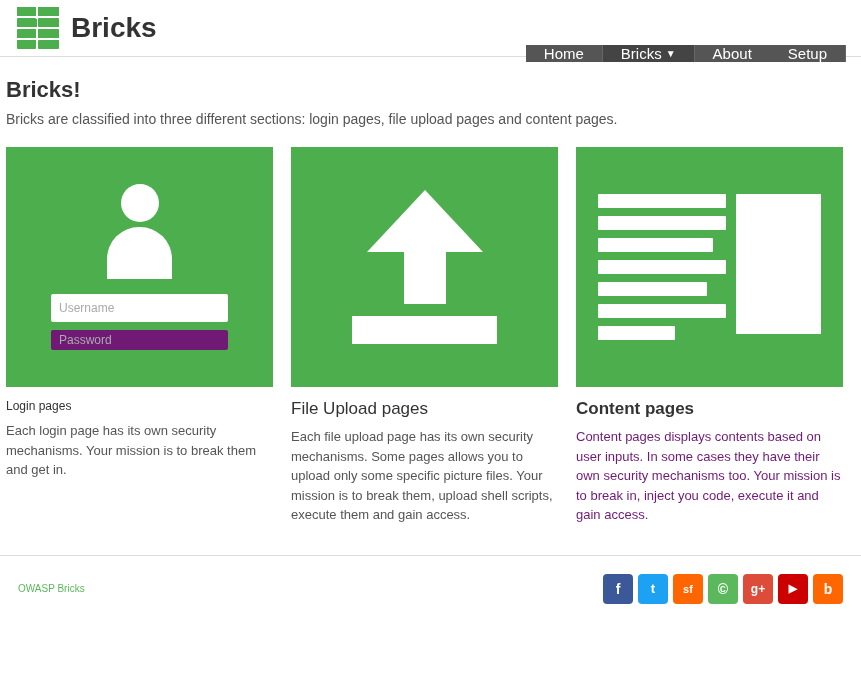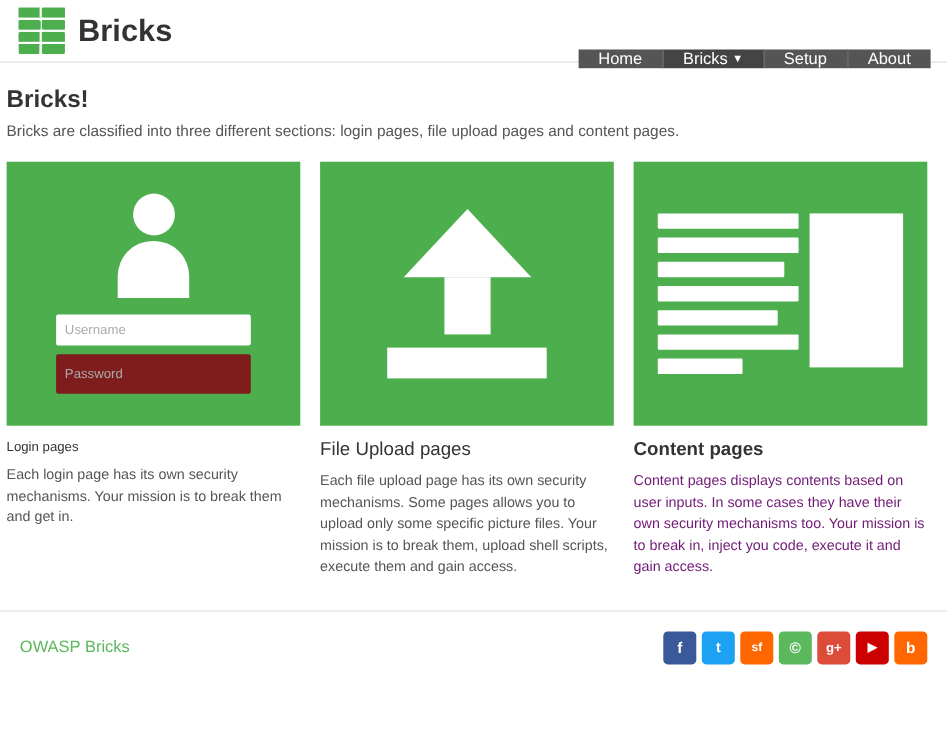--- a/index.html
+++ b/index.html
@@ -37,25 +37,25 @@
       <span style="font-size:28px;font-weight:bold;color:#333;">Bricks</span>
     </a>
     <div style="display:flex;align-items:flex-end;height:67px;margin-left:20px;">
       <a href="#" style="display:flex;align-items:center;padding:0 18px;background:#555;color:#fff;font-size:15px;text-decoration:none;border-right:1px solid #666;">
         <span>Home</span>
       </a>
       <a href="#" style="display:flex;align-items:center;padding:0 18px;background:#444;color:#fff;font-size:15px;text-decoration:none;border-right:1px solid #666;gap:4px;">
         <span>Bricks</span>
         <span style="font-size:10px;">▼</span>
       </a>
+      <a href="#" style="display:flex;align-items:center;padding:0 18px;background:#555;color:#fff;font-size:15px;text-decoration:none;">
+        <span>About</span>
+      </a>
       <a href="#" style="display:flex;align-items:center;padding:0 18px;background:#555;color:#fff;font-size:15px;text-decoration:none;border-right:1px solid #666;">
         <span>Setup</span>
-      </a>
-      <a href="#" style="display:flex;align-items:center;padding:0 18px;background:#555;color:#fff;font-size:15px;text-decoration:none;">
-        <span>About</span>
       </a>
     </div>
   </div>
 </nav>
 
 <div style="padding: 20px 18px 0 6px;">
   <h1 style="font-size:22px;font-weight:bold;margin-bottom:8px;color:#333;">Bricks!</h1>
   <p style="font-size:14px;color:#555;margin-bottom:20px;">Bricks are classified into three different sections: login pages, file upload pages and content pages.</p>
 
   <div style="display:flex;gap:18px;">
@@ -65,21 +65,21 @@
 
         <div style="display:flex;flex-direction:column;align-items:center;margin-bottom:15px;">
           <div style="width:38px;height:38px;background:#fff;border-radius:50%;margin-bottom:5px;"></div>
           <div style="width:65px;height:52px;background:#fff;border-radius:32px 32px 0 0;"></div>
         </div>
 
         <div style="width:78%;">
           <div style="background:#fff;height:28px;margin-bottom:8px;border-radius:2px;display:flex;align-items:center;padding-left:8px;color:#aaa;font-size:12px;">
             <span>Username</span>
           </div>
-          <div style="background:#7f1d1d;height:36px;border-radius:2px;display:flex;align-items:center;padding-left:8px;color:#aaa;font-size:12px;">
+          <div style="background:#701a75;height:20px;border-radius:2px;display:flex;align-items:center;padding-left:8px;color:#aaa;font-size:12px;">
             <span>Password</span>
           </div>
         </div>
       </div>
       <h3 style="font-size:12px;font-weight:normal;margin-bottom:8px;color:#333;">Login pages</h3>
       <p style="font-size:13px;color:#555;line-height:1.5;">Each login page has its own security mechanisms. Your mission is to break them and get in.</p>
     </div>
 
     <div style="flex:1;">
       <div style="background:#4cae4c;height:240px;display:flex;align-items:center;justify-content:center;margin-bottom:12px;">
@@ -111,21 +111,21 @@
         </div>
       </div>
       <h3 style="font-size:17px;font-weight:bold;margin-bottom:8px;color:#333;">Content pages</h3>
       <p style="font-size:13px;color:#701a75;line-height:1.5;">Content pages displays contents based on user inputs. In some cases they have their own security mechanisms too. Your mission is to break in, inject you code, execute it and gain access.</p>
     </div>
 
   </div>
 </div>
 
 <div style="border-top:1px solid #ddd;margin-top:30px;padding:18px;display:flex;align-items:center;justify-content:space-between;">
-  <a href="#" style="color:#5cb85c;font-size:15px;text-decoration:none;">
+  <a href="#" style="color:#5cb85c;font-size:10px;text-decoration:none;">
     <span>OWASP Bricks</span>
   </a>
   <div style="display:flex;gap:5px;">
     <a href="#" style="width:30px;height:30px;border-radius:4px;display:flex;align-items:center;justify-content:center;background:#3b5998;color:#fff;font-size:14px;font-weight:bold;text-decoration:none;">f</a>
     <a href="#" style="width:30px;height:30px;border-radius:4px;display:flex;align-items:center;justify-content:center;background:#1da1f2;color:#fff;font-size:13px;font-weight:bold;text-decoration:none;">t</a>
     <a href="#" style="width:30px;height:30px;border-radius:4px;display:flex;align-items:center;justify-content:center;background:#ff6600;color:#fff;font-size:11px;font-weight:bold;text-decoration:none;">sf</a>
     <a href="#" style="width:30px;height:30px;border-radius:4px;display:flex;align-items:center;justify-content:center;background:#5cb85c;color:#fff;font-size:14px;font-weight:bold;text-decoration:none;">©</a>
     <a href="#" style="width:30px;height:30px;border-radius:4px;display:flex;align-items:center;justify-content:center;background:#dd4b39;color:#fff;font-size:12px;font-weight:bold;text-decoration:none;">g+</a>
     <a href="#" style="width:30px;height:30px;border-radius:4px;display:flex;align-items:center;justify-content:center;background:#cc0000;color:#fff;font-size:11px;font-weight:bold;text-decoration:none;">▶</a>
     <a href="#" style="width:30px;height:30px;border-radius:4px;display:flex;align-items:center;justify-content:center;background:#ff6600;color:#fff;font-size:14px;font-weight:bold;text-decoration:none;">b</a>

